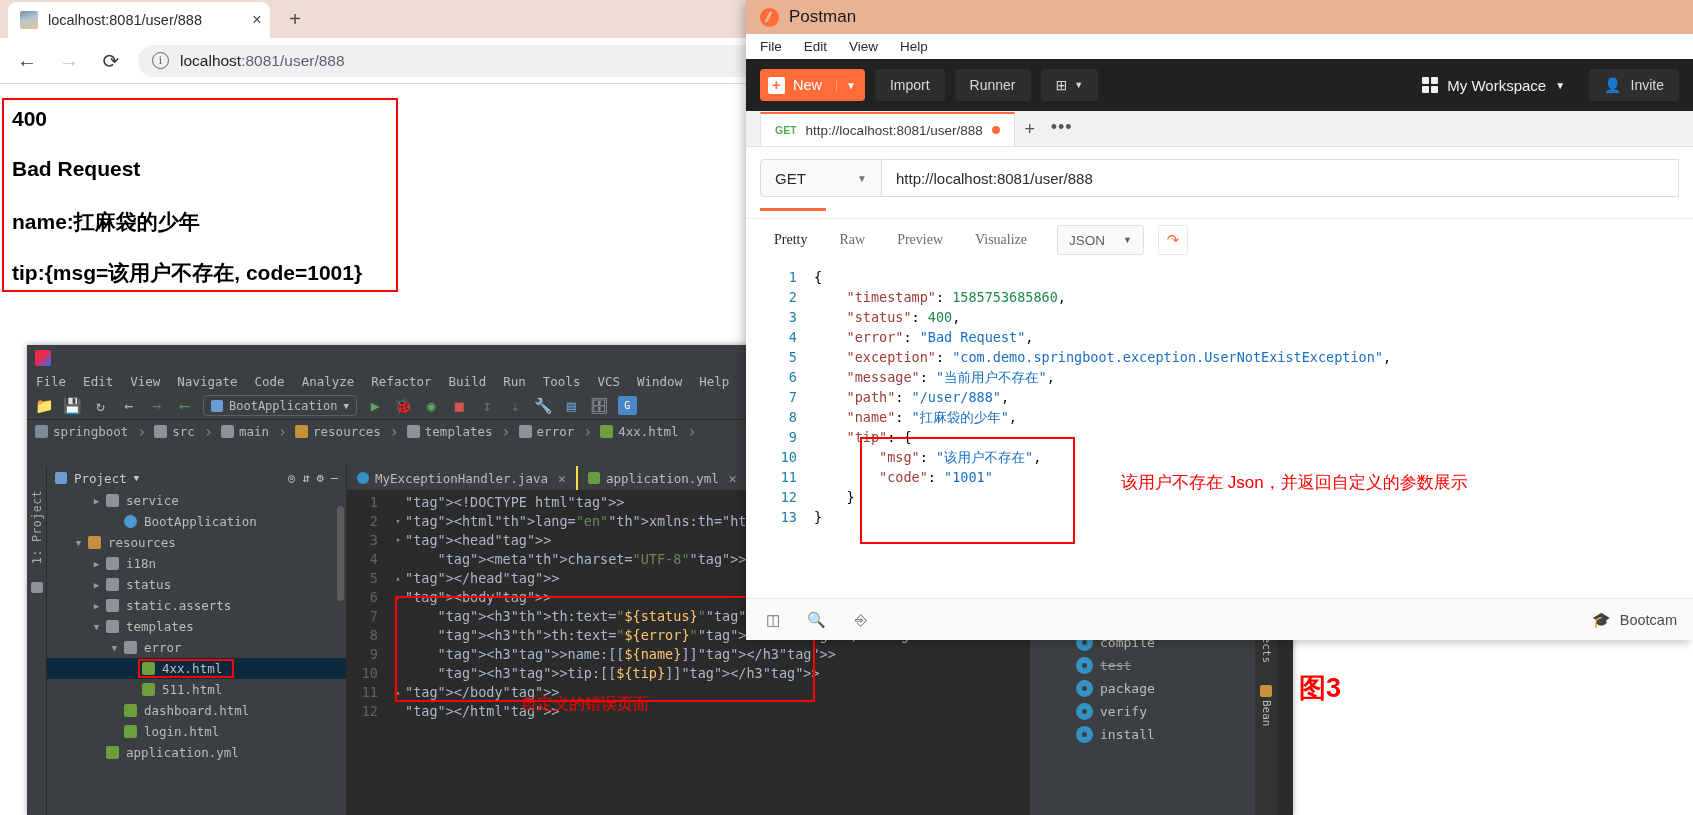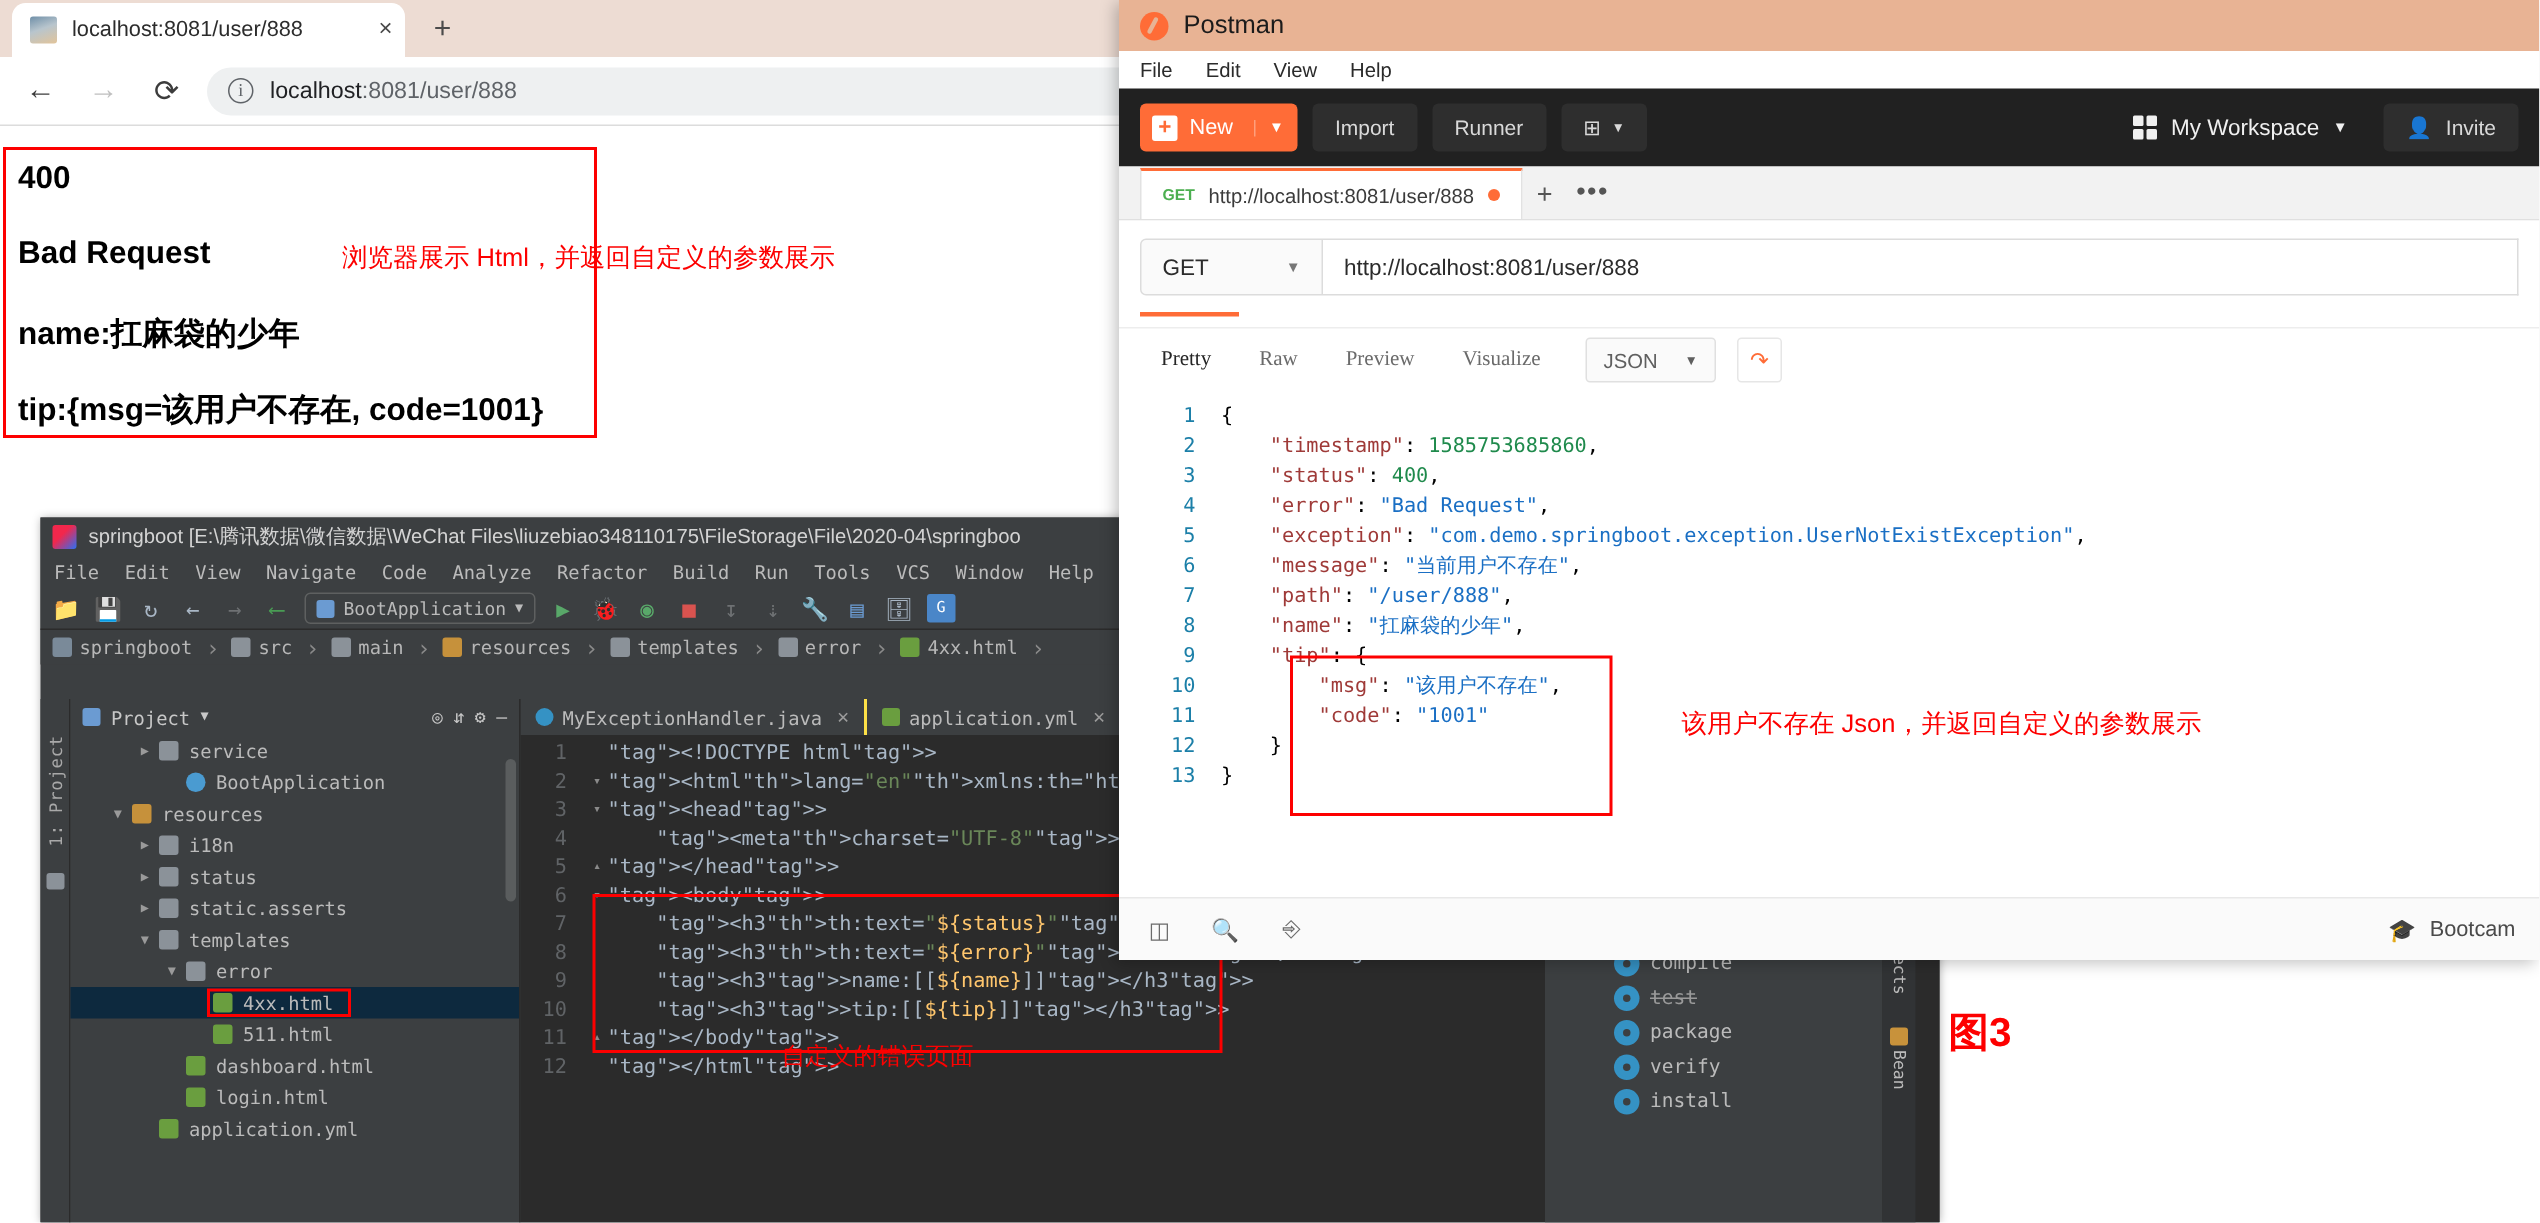--- a/index.html
+++ b/index.html
@@ -207,28 +207,26 @@
         <div class="br-url"><span>localhost</span><span class="dim">:8081/user/888</span></div>
       </div>
     </div>
 
     <div class="br-page">
       <div class="err-box"></div>
       <div class="h3line" style="left:12px; top:22px;">400</div>
       <div class="h3line" style="left:12px; top:72px;">Bad Request</div>
       <div class="h3line" style="left:12px; top:123px;">name:扛麻袋的少年</div>
       <div class="h3line" style="left:12px; top:174px;">tip:{msg=该用户不存在, code=1001}</div>
-      <div class="ann-red" style="left:228px; top:75px; font-size:17px;">浏览器展示 Html，并返回自定义的参数展示</div>
     </div>
   </div>
 
   <div class="ide">
     <div class="ide-title">
       <div class="ij-logo"></div>
-      <span>springboot [E:\腾讯数据\微信数据\WeChat Files\liuzebiao348110175\FileStorage\File\2020-04\springboo</span>
     </div>
 
     <div class="ide-menu">
       <span>File</span>
       <span>Edit</span>
       <span>View</span>
       <span>Navigate</span>
       <span>Code</span>
       <span>Analyze</span>
       <span>Refactor</span>

